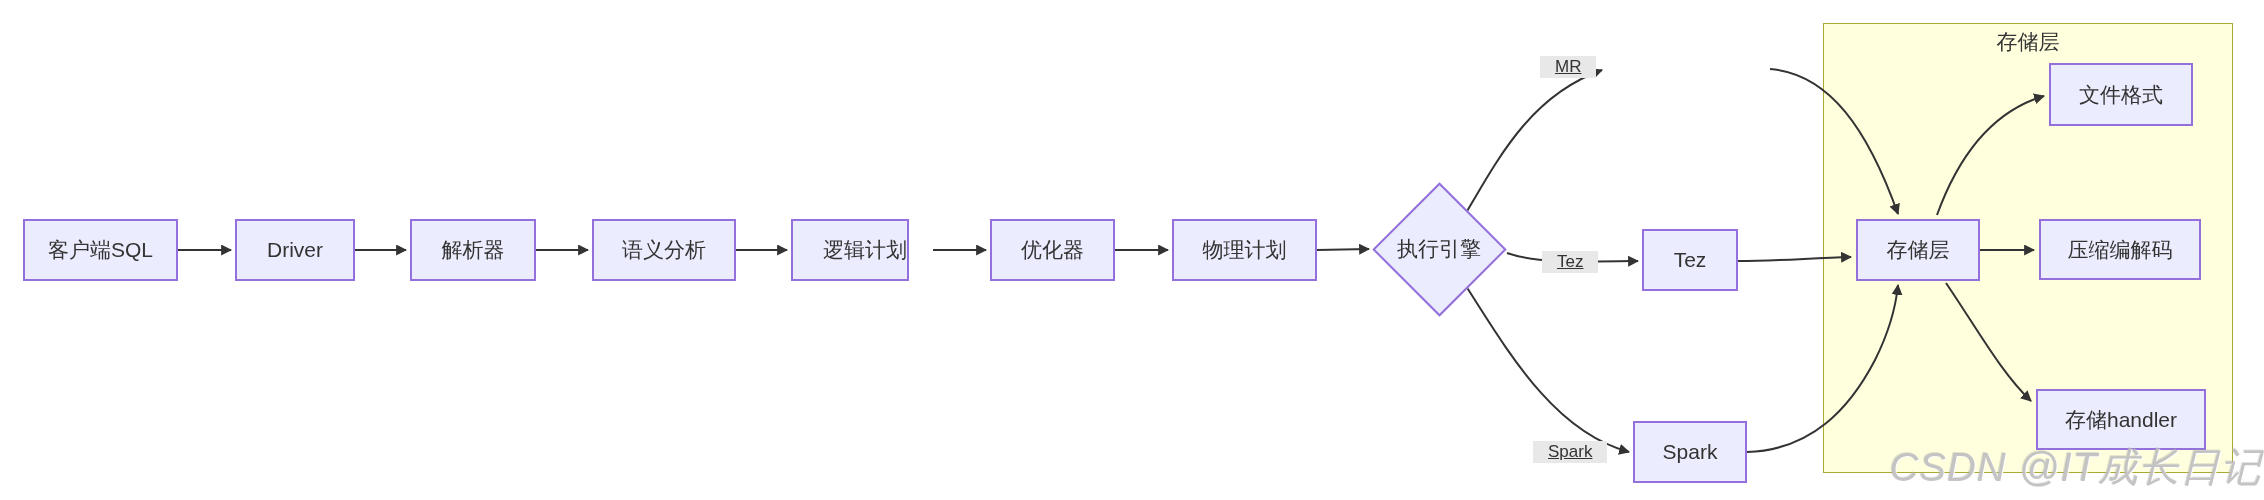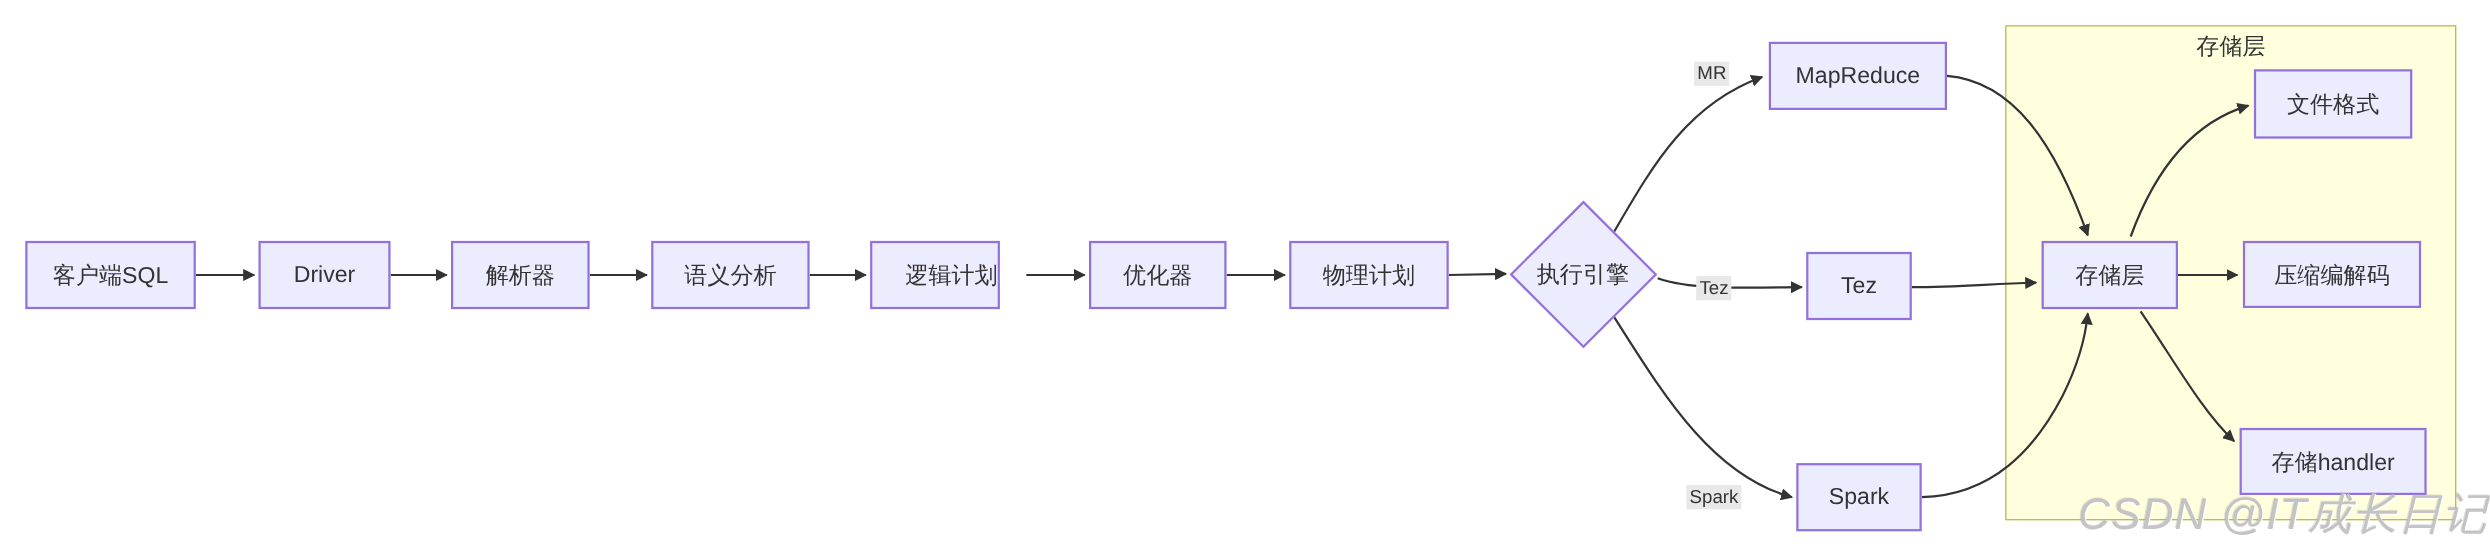--- a/index.html
+++ b/index.html
@@ -54,22 +54,22 @@
     transform:rotate(45deg);
   }
   .diamond-label{
     position:relative;z-index:2;
     font-size:21px;color:var(--text-color);white-space:nowrap;
   }
   .edge-label{
     position:absolute;
     background:var(--edge-label-bg);
     font-size:17px;color:var(--text-color);
-    padding:1px 3px;line-height:1.2;
-    white-space:nowrap;z-index:3;
+    padding:1px 15px;line-height:1.2;
+    white-space:nowrap;z-index:3;text-decoration:underline;
   }
   .watermark{
     position:absolute;
     right:2px;top:440px;
     font-size:40px;
     color:rgba(190,190,190,0.9);
     text-shadow:1px 1px 0 rgba(255,255,255,0.9),-1px -1px 0 rgba(170,170,170,0.35);
     white-space:nowrap;z-index:9;
     letter-spacing:1px;
     font-style:italic;
@@ -128,23 +128,20 @@
   </div>
   <div class="node" style="left:1172px;top:219px;width:145px;height:62px;">
     <span>物理计划</span>
   </div>
 
   <div class="diamond-node" style="left:1372px;top:182px;width:134px;height:134px;">
     <div class="diamond-shape"></div>
     <span class="diamond-label">执行引擎</span>
   </div>
 
-  <div class="node" style="left:1608px;top:38px;width:162px;height:62px;">
-    <span>MapReduce</span>
-  </div>
   <div class="node" style="left:1642px;top:229px;width:96px;height:62px;">
     <span>Tez</span>
   </div>
   <div class="node" style="left:1633px;top:421px;width:114px;height:62px;">
     <span>Spark</span>
   </div>
 
   <div class="node" style="left:1856px;top:219px;width:124px;height:62px;">
     <span>存储层</span>
   </div>

